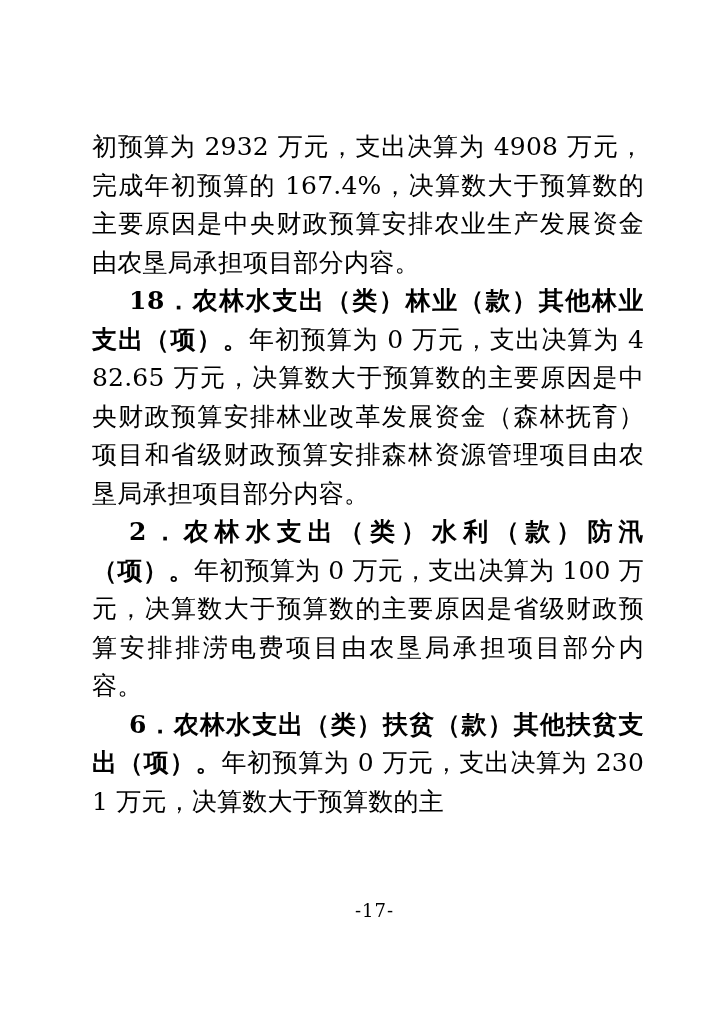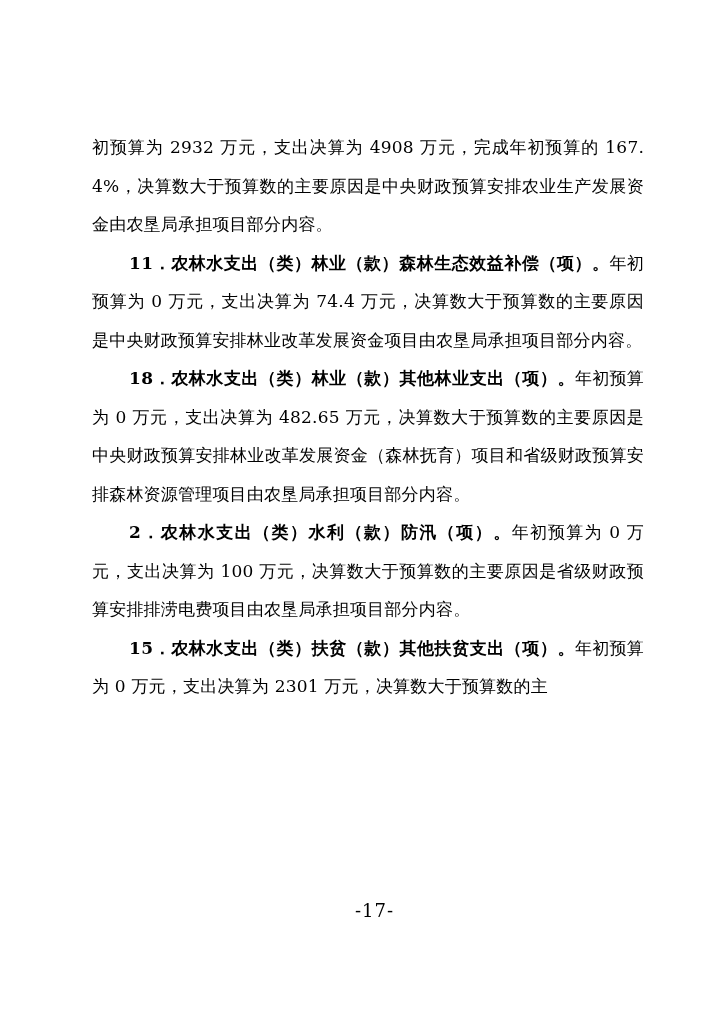--- a/index.html
+++ b/index.html
@@ -24,21 +24,21 @@
     background: #ffffff;
   }
   .content {
     position: absolute;
     left: 92px;
     top: 128px;
     width: 552px;
   }
   p.para {
     margin: 0;
-    font-size: 17px;
+    font-size: 25px;
     line-height: 38.5px;
     text-align: justify;
     text-justify: inter-ideograph;
     letter-spacing: 0.2px;
     word-break: break-all;
   }
   .indent {
     display: inline-block;
     width: 37px;
   }
@@ -65,33 +65,30 @@
 </head>
 <body>
 
 <div class="page">
   <div class="content">
 
     <p class="para">
       <span>初预算为 2932 万元，支出决算为 4908 万元，完成年初预算的 167.4%，决算数大于预算数的主要原因是中央财政预算安排农业生产发展资金由农垦局承担项目部分内容。</span>
     </p>
 
-    <p class="para">
-      <span class="indent"></span><span class="hd">11．农林水支出（类）林业（款）森林生态效益补偿（项）。</span><span>年初预算为 0 万元，支出决算为 74.4 万元，决算数大于预算数的主要原因是中央财政预算安排林业改革发展资金项目由农垦局承担项目部分内容。</span>
-    </p>
 
     <p class="para">
       <span class="indent"></span><span class="hd">18．农林水支出（类）林业（款）其他林业支出（项）。</span><span>年初预算为 0 万元，支出决算为 482.65 万元，决算数大于预算数的主要原因是中央财政预算安排林业改革发展资金（森林抚育）项目和省级财政预算安排森林资源管理项目由农垦局承担项目部分内容。</span>
     </p>
 
     <p class="para">
       <span class="indent"></span><span class="hd">2．农林水支出（类）水利（款）防汛（项）。</span><span>年初预算为 0 万元，支出决算为 100 万元，决算数大于预算数的主要原因是省级财政预算安排排涝电费项目由农垦局承担项目部分内容。</span>
     </p>
 
 
     <p class="para">
-      <span class="indent"></span><span class="hd">15．农林水支出（类）扶贫（款）其他扶贫支出（项）。</span><span>年初预算为 0 万元，支出决算为 2301 万元，决算数大于预算数的主</span>
+      <span class="indent"></span><span class="hd">6．农林水支出（类）扶贫（款）其他扶贫支出（项）。</span><span>年初预算为 0 万元，支出决算为 2301 万元，决算数大于预算数的主</span>
     </p>
 
   </div>
 
   <div class="pagenum">-17-</div>
 </div>
 
 </body></html>

